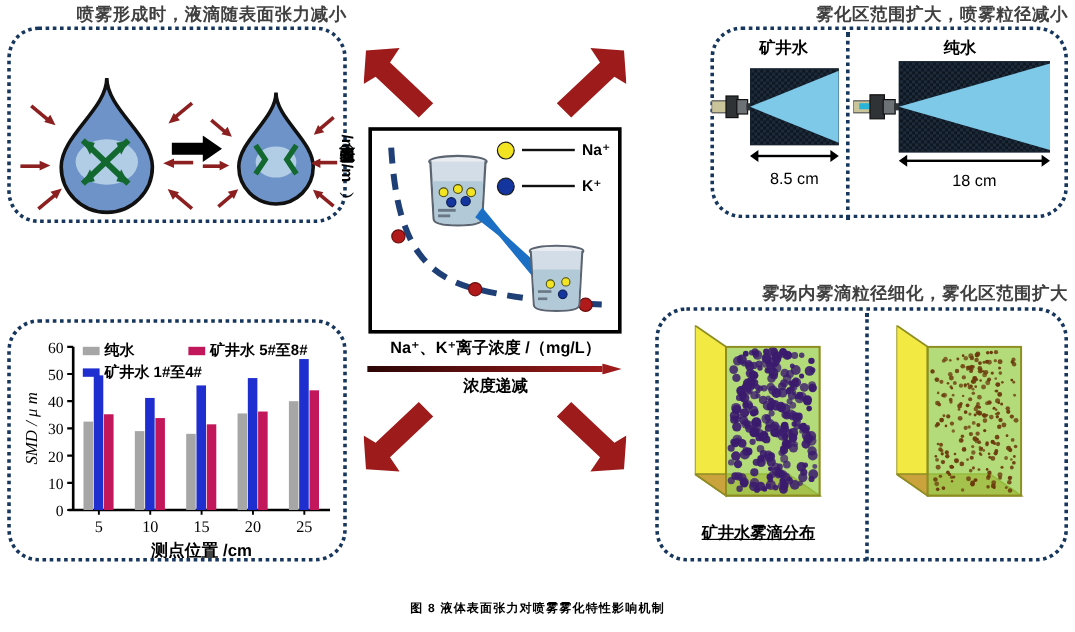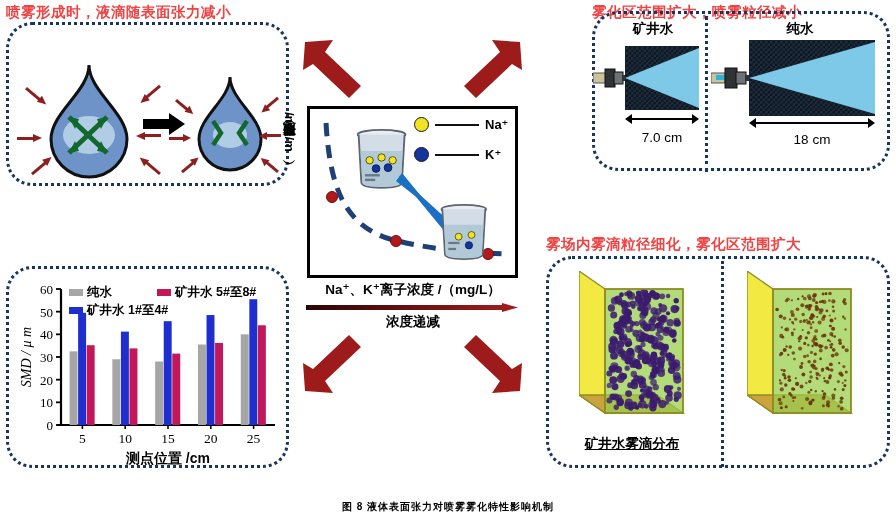--- a/index.html
+++ b/index.html
@@ -1,22 +1,22 @@
 <!DOCTYPE html>
 <html><head>
 <meta charset="utf-8">
 <style>
   html,body{margin:0;padding:0;background:#ffffff;}
   body{width:896px;height:527px;position:relative;overflow:hidden;
        font-family:"Liberation Sans","DejaVu Sans",sans-serif;color:#000;}
 
   .panel{position:absolute;box-sizing:border-box;}
   .dotted-box{border:3px dotted #17365d;border-radius:26px;}
-  .ttl{position:absolute;text-align:left;font-size:14.5px;font-weight:700;
-       color:#ef4444;letter-spacing:.5px;white-space:nowrap;}
+  .ttl{position:absolute;text-align:right;font-size:14.5px;font-weight:700;
+       color:#404040;letter-spacing:.5px;white-space:nowrap;}
 
   
   #p-tl{left:6px;top:22px;width:283px;height:164px;}
   .leg-row{position:absolute;top:8px;left:14px;width:255px;height:22px;}
   .leg-item{position:absolute;display:flex;align-items:center;gap:5px;font-size:13.5px;font-weight:700;}
   .arrow-mini{width:34px;height:10px;position:relative;}
   .arrow-mini i{position:absolute;left:0;top:4px;width:23px;height:2.6px;display:block;}
   .arrow-mini b{position:absolute;right:0;top:0;width:0;height:0;
       border-top:5px solid transparent;border-bottom:5px solid transparent;}
 
@@ -39,21 +39,21 @@
        font-size:13.5px;font-weight:700;white-space:nowrap;}
   .cen-bar{position:absolute;left:306px;top:303px;width:212px;height:9px;}
   .cen-x2{position:absolute;left:300px;top:313px;width:226px;text-align:center;
        font-size:13.5px;font-weight:700;}
 
   .legend-c{position:absolute;font-size:13px;font-weight:700;display:flex;align-items:center;gap:6px;}
   .dot{width:13px;height:13px;border-radius:50%;border:1.6px solid #1a1a1a;}
   .lline{width:44px;height:2px;background:#111;}
 
   
-  #p-tr{left:592px;top:11px;width:298px;height:160px;}
+  #p-tr{left:592px;top:22px;width:298px;height:160px;}
   .sub{position:absolute;font-size:13.5px;font-weight:700;text-align:center;white-space:nowrap;}
   .cone-wrap{position:absolute;}
   .cone-bg{position:absolute;inset:0;
     background-color:#1d2b3a;
     background-image:
       linear-gradient(45deg,#0d1620 25%,transparent 25%,transparent 75%,#0d1620 75%),
       linear-gradient(45deg,#0d1620 25%,transparent 25%,transparent 75%,#0d1620 75%);
     background-size:5px 5px;background-position:0 0,2.5px 2.5px;
     border:1.4px solid #16222e;}
   .nozzle{position:absolute;}
@@ -305,21 +305,21 @@
     <div class="cone-bg"></div>
     <svg style="position:absolute;inset:0;" width="74" height="64" viewBox="0 0 74 64">
       <polygon points="0,32 74,2 74,62" fill="#7ec8e8"></polygon>
       </svg>
   </div>
   <div class="dimline" style="left:30px;top:100px;width:74px;">
     <i></i>
       <b style="left:0;border-right:7px solid #000"></b>
       <b style="right:0;border-left:7px solid #000"></b>
     </div>
-  <div class="dimtxt" style="left:24px;top:116px;width:86px;">7.0 cm</div>
+  <div class="dimtxt" style="left:24px;top:116px;width:86px;">8.5 cm</div>
 
   <div class="sub" style="left:120px;top:6px;width:170px;">纯水</div>
   <svg class="nozzle" style="left:116px;top:50px;" width="40" height="28" viewBox="0 0 40 28">
     <rect x="0" y="9" width="14" height="10" fill="#c9c49a" stroke="#555" stroke-width="1"></rect>
     <rect x="5" y="11" width="9" height="5" fill="#2bb3d8"></rect>
     <rect x="14" y="4" width="12" height="20" fill="#2f3336" stroke="#111" stroke-width="1"></rect>
     <rect x="25" y="8" width="10" height="12" fill="#6d7276" stroke="#111" stroke-width="1"></rect>
     <rect x="34" y="11" width="6" height="6" fill="#2f3336"></rect>
   </svg>
   <div class="cone-wrap" style="left:154px;top:26px;width:126px;height:76px;">

